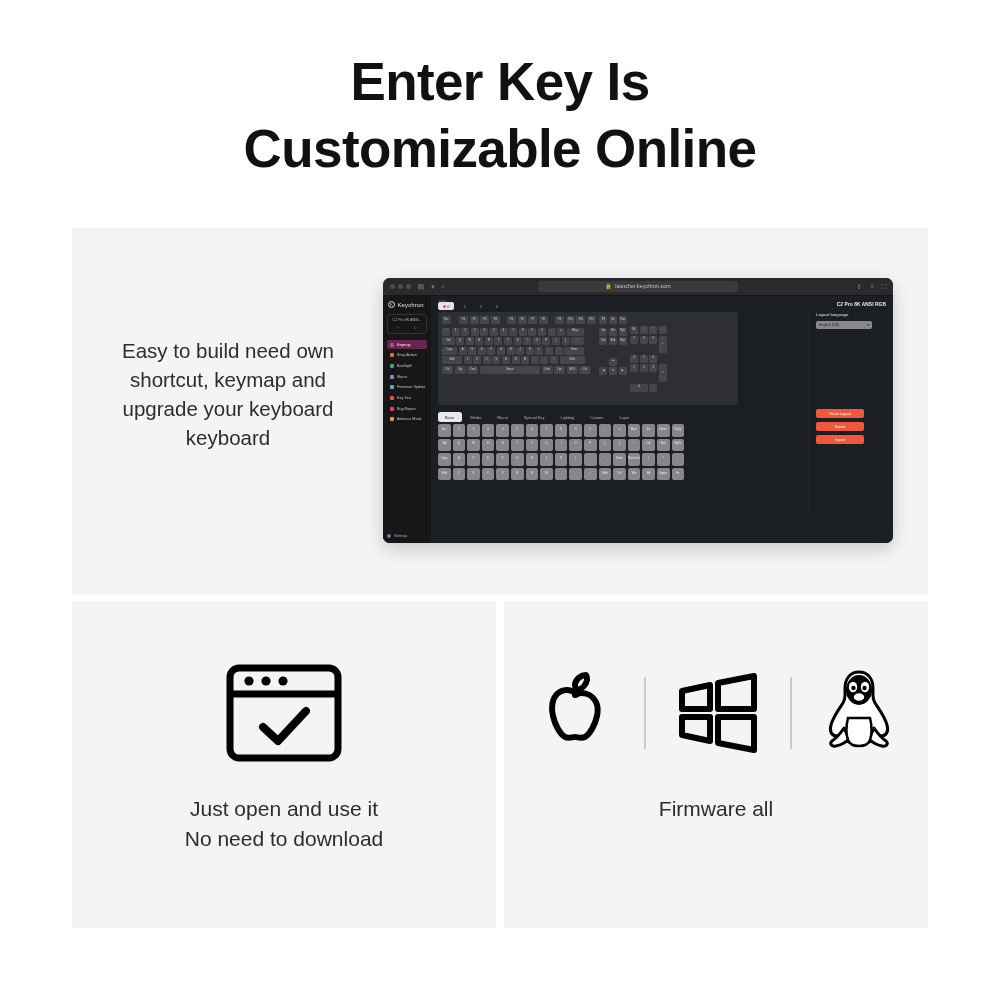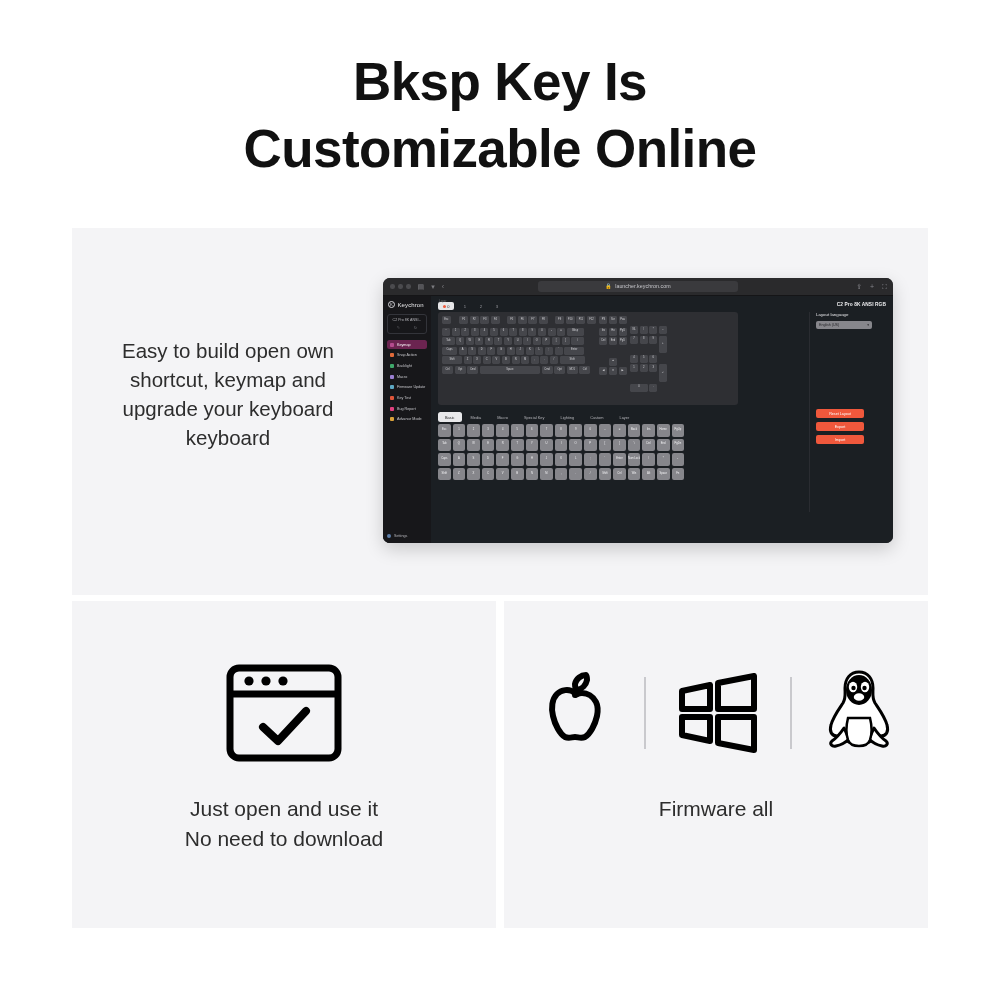--- a/index.html
+++ b/index.html
@@ -198,28 +198,28 @@
   #caption-left  { left: 72px; top: 794px; width: 424px; }
   #caption-right { left: 504px; top: 794px; width: 424px; }
   .caption span { display: block; }
 </style>
 </head>
 <body>
 
 <div class="page">
 
   <h1 class="headline">
-    <span>Bksp Key Is</span>
+    <span>Enter Key Is</span>
     <span>Customizable Online</span>
   </h1>
 
   <div class="card" id="card-top"></div>
 
   <div class="promo-copy">
-    <span>Easy to build open</span>
+    <span>Easy to build need</span>
     <span>own shortcut,</span>
     <span>keymap and upgrade</span>
     <span>your keyboard</span>
     <span>keyboard</span>
   </div>
 
   <div class="browser">
 
     <div class="browser-chrome">
       <div class="traffic">

